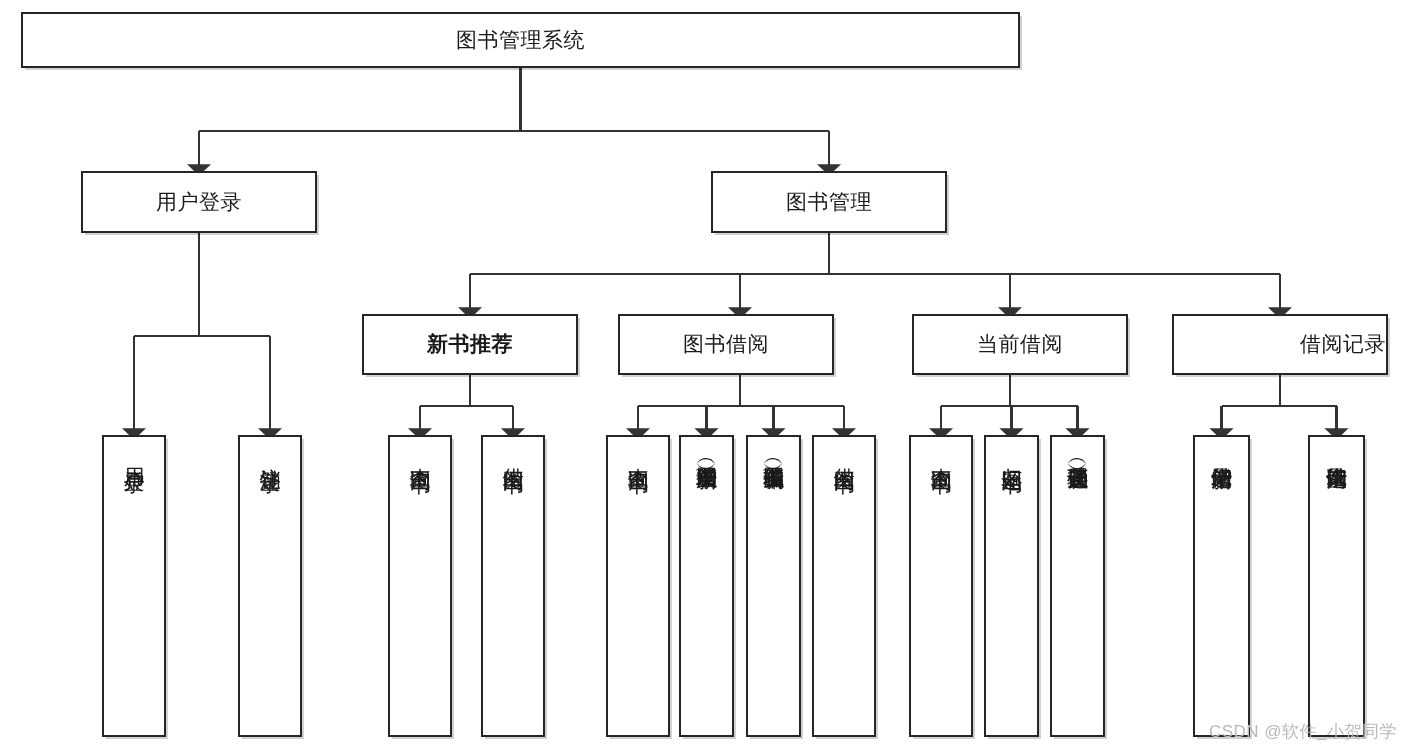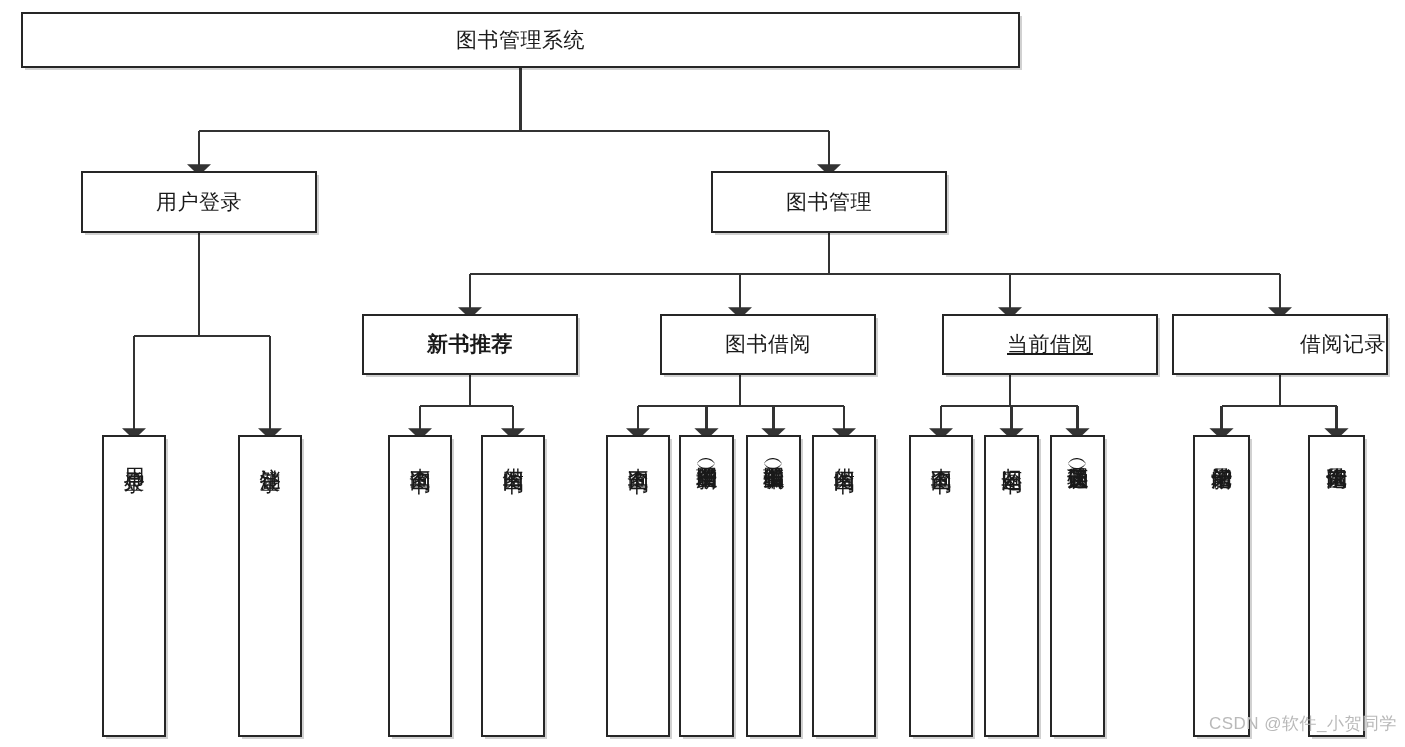--- a/index.html
+++ b/index.html
@@ -54,21 +54,21 @@
     white-space: nowrap;
     max-height: 290px;
   }
   .node.vertical.tight .label {
     letter-spacing: 0px;
     line-height: 1.45;
   }
   #watermark {
     position: absolute;
     right: 8px;
-    bottom: 12px;
+    bottom: 4px;
     font-size: 17px;
     color: #b9b9b9;
     letter-spacing: 0.5px;
     user-select: none;
   }
 </style>
 </head>
 <body>
 
 <div id="canvas">
@@ -122,24 +122,24 @@
       </div>
       <div class="node" style="left: 81px; top: 171px; width: 236px; height: 62px;">
         <span class="label">用户登录</span>
       </div>
       <div class="node" style="left: 711px; top: 171px; width: 236px; height: 62px;">
         <span class="label">图书管理</span>
       </div>
       <div class="node" style="left: 362px; top: 314px; width: 216px; height: 61px; font-weight: bold;">
         <span class="label">新书推荐</span>
       </div>
-      <div class="node" style="left: 660px; top: 314px; width: 216px; height: 61px;">
+      <div class="node" style="left: 618px; top: 314px; width: 216px; height: 61px;">
         <span class="label">图书借阅</span>
       </div>
-      <div class="node" style="left: 942px; top: 314px; width: 216px; height: 61px; text-decoration: underline;">
+      <div class="node" style="left: 912px; top: 314px; width: 216px; height: 61px;">
         <span class="label">当前借阅</span>
       </div>
       <div class="node" style="left: 1172px; top: 314px; width: 216px; height: 61px; justify-content: flex-end;">
         <span class="label">借阅记录</span>
       </div>
       <div class="node vertical" style="left: 102px; top: 435px; width: 64px; height: 302px;">
         <span class="label">用户登录</span>
       </div>
       <div class="node vertical" style="left: 238px; top: 435px; width: 64px; height: 302px;">
         <span class="label">注销登录</span>

